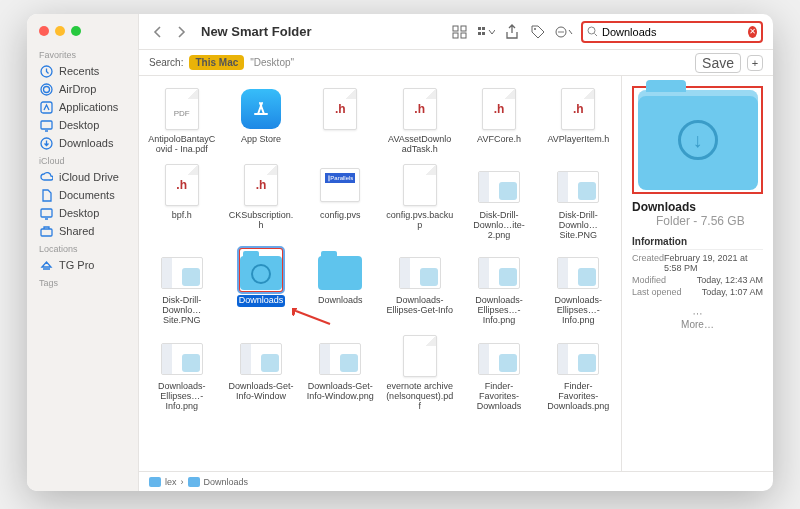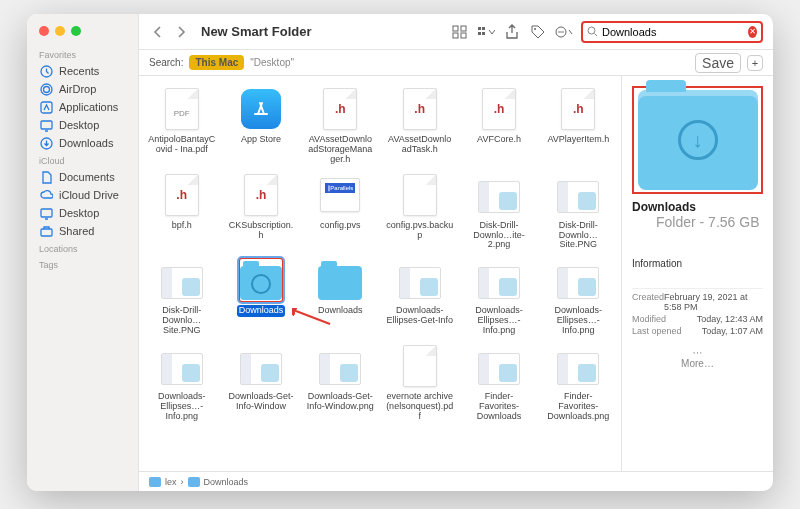--- a/index.html
+++ b/index.html
@@ -46,22 +46,22 @@
 .pngshot::before { content: ""; position: absolute; left: 0; top: 0; width: 10px; height: 100%; background: #e9edf3; }
 .pngshot::after { content: ""; position: absolute; right: 2px; bottom: 2px; width: 18px; height: 18px; background: #b9dff0; border-radius: 3px; }
 .pathbar { height: 20px; border-top: 1px solid #e5e3e1; display: flex; align-items: center; gap: 4px; padding: 0 10px; font-size: 9px; color: #666; }
 .pathbar .fic { width: 12px; height: 10px; background: #65b6ec; border-radius: 2px; }
 .preview { width: 152px; border-left: 1px solid #e5e3e1; padding: 10px 10px 0 10px; display: flex; flex-direction: column; }
 .bigfolder-wrap { border: 2px solid #e03a2f; padding: 2px; margin-bottom: 6px; }
 .bigfolder { width: 120px; height: 100px; background: #6ec9ee; border-radius: 8px; position: relative; margin: 0 auto; box-shadow: inset 0 6px 0 rgba(255,255,255,0.3); }
 .bigfolder::before { content: ""; position: absolute; top: -10px; left: 8px; width: 40px; height: 12px; background: #6ec9ee; border-radius: 4px 4px 0 0; }
 .bigfolder .dlcirc { position: absolute; top: 50%; left: 50%; transform: translate(-50%,-50%); width: 40px; height: 40px; border: 3px solid #3a9cc8; border-radius: 50%; display: flex; align-items: center; justify-content: center; color: #3a9cc8; font-size: 20px; }
 .pv-name { font-size: 12px; font-weight: 600; color: #222; }
-.pv-sub { font-size: 14px; color: #999; margin-bottom: 24px; padding-left: 24px; }
-.pv-section { font-size: 10px; font-weight: 400; color: #333; margin: 4px 0 2px 0; border-bottom: 1px solid #eee; padding-bottom: 19px; }
+.pv-sub { font-size: 12px; color: #999; margin-bottom: 4px; padding-left: 24px; }
+.pv-section { font-size: 10px; font-weight: 700; color: #333; margin: 4px 0 2px 0; border-bottom: 1px solid #eee; padding-bottom: 2px; }
 .pv-row { display: flex; justify-content: space-between; font-size: 9px; color: #555; padding: 1px 0; }
 .pv-row .k { color: #888; }
 .pv-more { text-align: center; font-size: 10px; color: #888; margin-top: 10px; }
 .red-arrow { position: absolute; left: 292px; top: 308px; width: 40px; height: 18px; pointer-events: none; }
 .highlight-box { border: 2px solid #e03a2f; }
 svg { display: block; }
 </style>
 </head>
 <body>
 
@@ -116,52 +116,60 @@
               <circle cx="6.5" cy="6.5" r="5.5"></circle>
               <path d="M6.5 3.5v5M4.5 6.5l2 2 2-2"></path>
             </svg>
           </span>
           <span>Downloads</span>
         </div>
         <div class="sb-section">iCloud</div>
         <div class="sb-item">
           <span class="ic">
             <svg width="13" height="13" fill="none" stroke="currentColor" stroke-width="1.3">
+              <path d="M4 9a3 3 0 010-6 4 4 0 017 2 2 2 0 010 4H4z"></path>
+            </svg>
+          </span>
+          <span>iCloud Drive</span>
+        </div>
+        <div class="sb-item">
+          <span class="ic">
+            <svg width="13" height="13" fill="none" stroke="currentColor" stroke-width="1.3">
               <path d="M3 1h5l3 3v8H3z"></path>
             </svg>
           </span>
           <span>Documents</span>
-        </div>
-        <div class="sb-item">
-          <span class="ic">
-            <svg width="13" height="13" fill="none" stroke="currentColor" stroke-width="1.3">
-              <path d="M4 9a3 3 0 010-6 4 4 0 017 2 2 2 0 010 4H4z"></path>
-            </svg>
-          </span>
-          <span>iCloud Drive</span>
         </div>
         <div class="sb-item">
           <span class="ic">
             <svg width="13" height="13" fill="none" stroke="currentColor" stroke-width="1.3">
               <rect x="1" y="2" width="11" height="8" rx="1"></rect>
               <path d="M5 12h3"></path>
             </svg>
           </span>
           <span>Desktop</span>
         </div>
         <div class="sb-item">
           <span class="ic">
             <svg width="13" height="13" fill="none" stroke="currentColor" stroke-width="1.3">
               <rect x="1" y="4" width="11" height="7" rx="1"></rect>
               <path d="M4 4V2h5v2"></path>
             </svg>
           </span>
           <span>Shared</span>
         </div>
         <div class="sb-section">Locations</div>
+        <div class="sb-item">
+          <span class="ic">
+            <svg width="13" height="13" fill="none" stroke="currentColor" stroke-width="1.3">
+              <path d="M2 8l4.5-5L11 8zM3 10h7"></path>
+            </svg>
+          </span>
+          <span>TG Pro</span>
+        </div>
         <div class="sb-section">Tags</div>
       </div>
   </div>
 
   <div class="main">
     <div class="toolbar">
       <div class="nav-btn">
           <svg width="9" height="12" viewBox="0 0 9 12">
             <path d="M7 1L2 6l5 5" stroke="currentColor" stroke-width="1.6" fill="none"></path>
           </svg>
@@ -252,21 +260,20 @@
               </div>
               <div class="label">App Store</div>
             </div>
             <div class="item">
               <div class="thumb">
                 <div class="page">
                   <div class="corner"></div>
                   <div class="h">.h</div>
                 </div>
               </div>
-              <div class="label">AVAssetDownloadStorageManager.h</div>
             </div>
             <div class="item">
               <div class="thumb">
                 <div class="page">
                   <div class="corner"></div>
                   <div class="h">.h</div>
                 </div>
               </div>
               <div class="label">AVAssetDownloadTask.h</div>
             </div>

